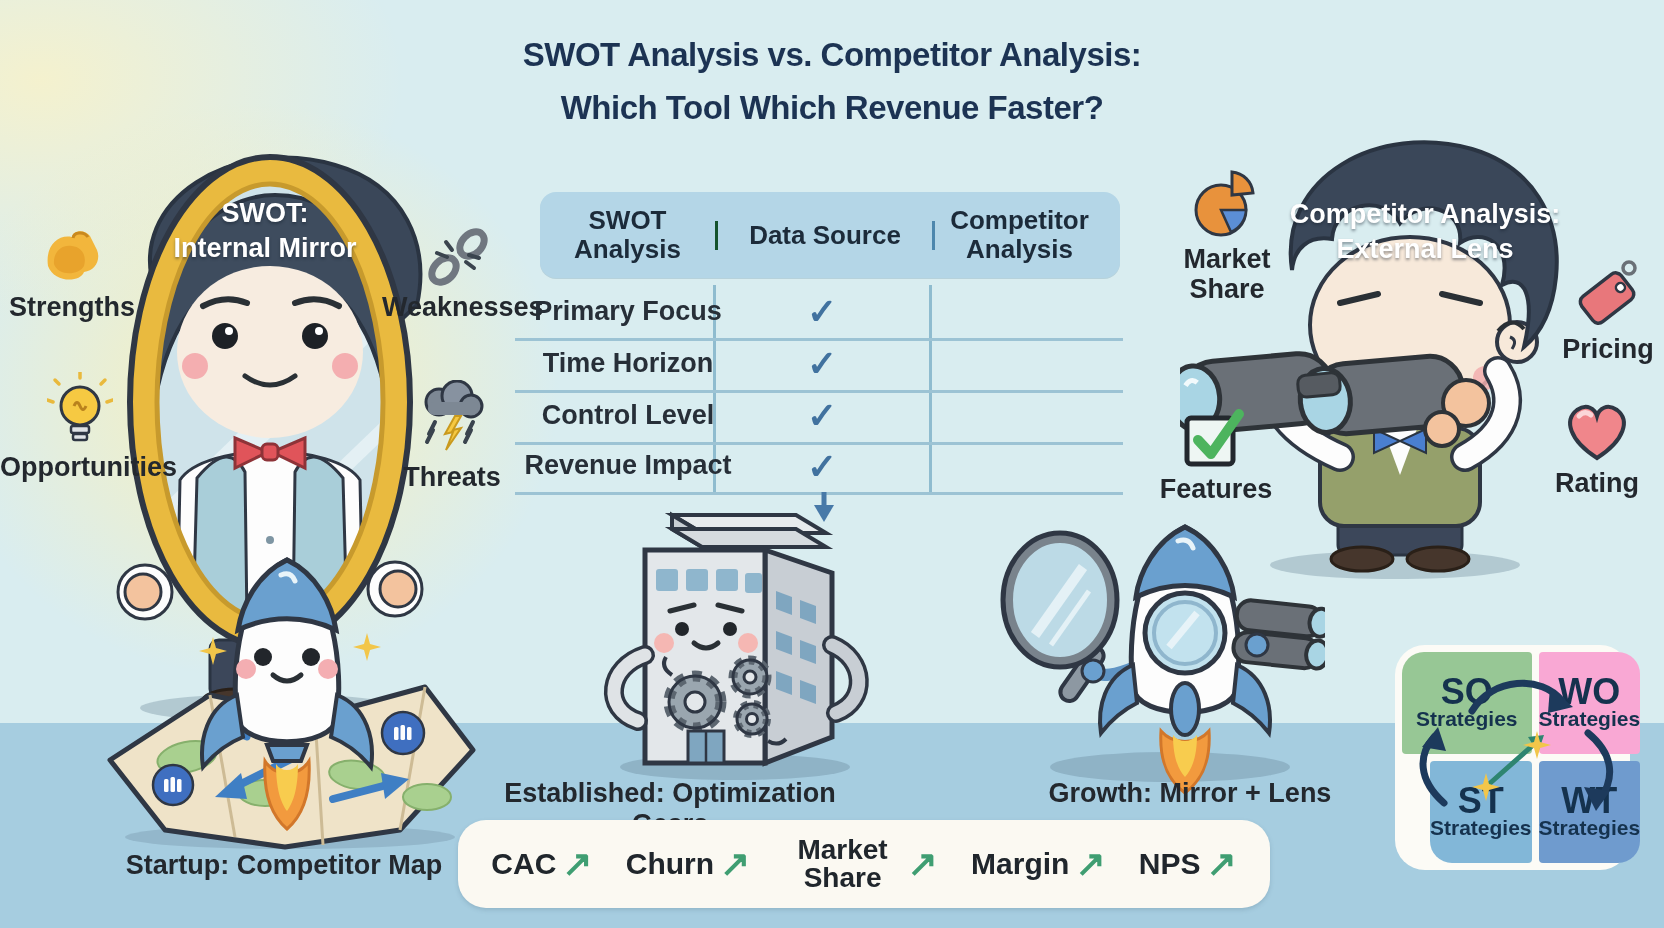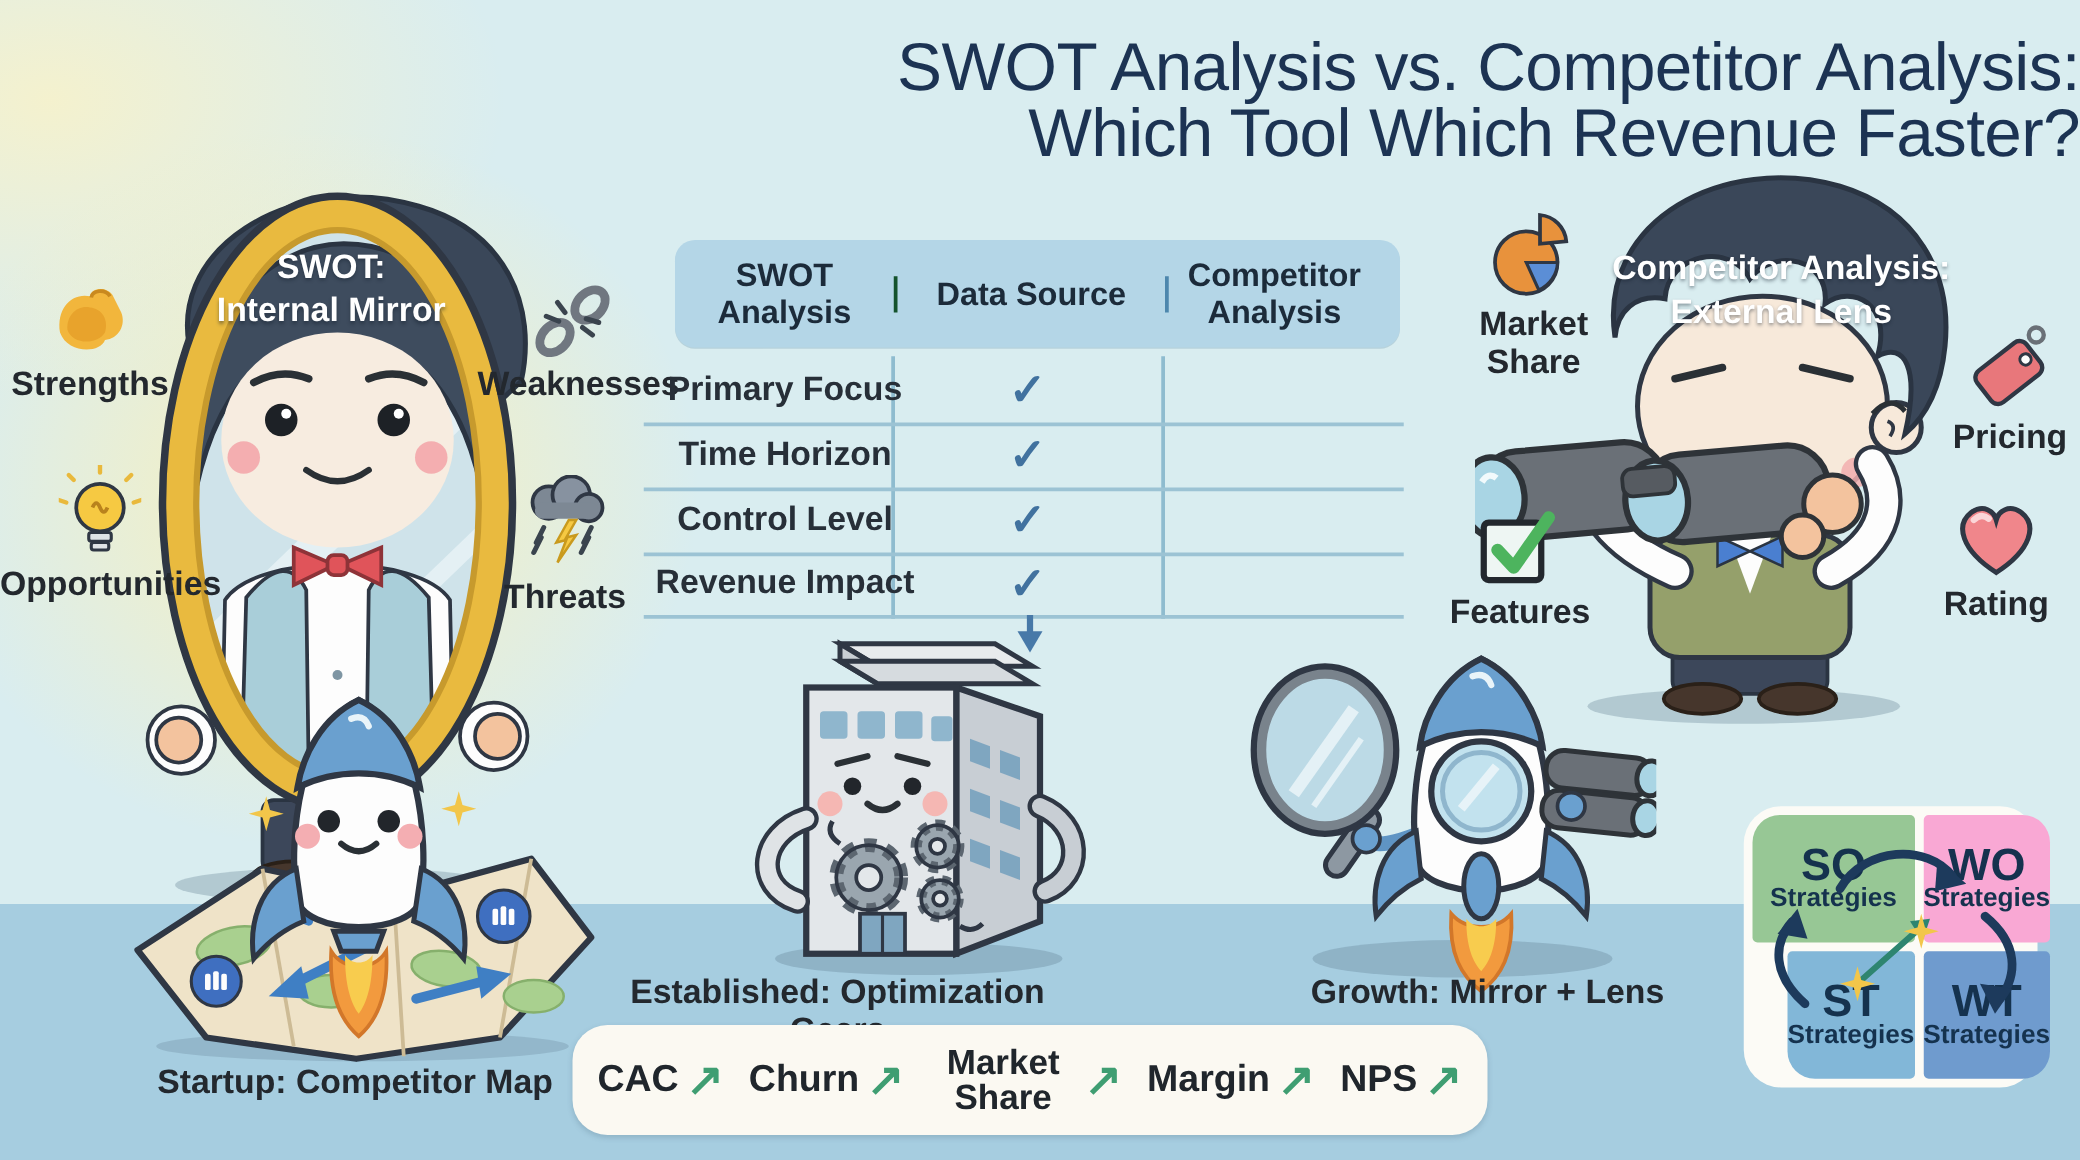--- a/index.html
+++ b/index.html
@@ -5,21 +5,21 @@
   html,body{margin:0;padding:0;background:#e9eef0;}
   .canvas{
     position:relative;width:1664px;height:928px;overflow:hidden;
     font-family:"Liberation Sans",sans-serif;
     background:
       radial-gradient(ellipse 430px 400px at 250px 390px, rgba(250,240,185,.95), rgba(250,240,185,0) 72%),
       radial-gradient(ellipse 520px 340px at 40px 80px, rgba(249,242,200,.85), rgba(249,242,200,0) 70%),
       linear-gradient(to bottom,#d9edf0 0px,#d9edf0 723px,#a6cde0 723px,#a6cde0 100%);
   }
   .abs{position:absolute;}
-  .title{left:0;right:0;top:28px;text-align:right;color:#1c3353;font-weight:normal;font-size:54px;line-height:53px;letter-spacing:-0.5px;}
+  .title{left:0;right:0;top:28px;text-align:center;color:#1c3353;font-weight:bold;font-size:33px;line-height:53px;letter-spacing:-0.5px;}
   .cap-white{color:#ffffff;font-weight:bold;font-size:27px;line-height:35px;text-align:center;text-shadow:0 2px 3px rgba(20,30,45,.45);}
   .icon-item{text-align:center;color:#23282e;font-weight:bold;font-size:27px;line-height:30px;}
   .icon-item svg{display:block;margin:0 auto 4px auto;}
   .scene-label{text-align:center;color:#23282e;font-weight:bold;font-size:27px;}
   
   .tbl-header{left:540px;top:192px;width:580px;height:86px;background:#b4d6e7;border-radius:16px;display:flex;align-items:center;box-shadow:0 1px 0 rgba(120,160,180,.35);}
   .tbl-col{display:flex;align-items:center;justify-content:center;text-align:center;color:#1c2b3a;font-weight:bold;font-size:26px;line-height:29px;}
   .tbl-col.c1{width:175px;}
   .tbl-col.c2{width:214px;border-left:3px solid #14532d;border-right:3px solid #4d87ad;margin:10px 0;}
   .tbl-col.c3{width:169px;}
@@ -31,21 +31,21 @@
   
   .matrix{left:1395px;top:645px;width:235px;height:225px;background:#fcfbf6;border-radius:30px;padding:7px;box-sizing:border-box;display:grid;grid-template-columns:1fr 1fr;grid-template-rows:1fr 1fr;gap:7px;}
   .quad{display:flex;flex-direction:column;align-items:center;justify-content:center;color:#15324e;font-weight:bold;text-align:center;}
   .quad .abbr{font-size:36px;line-height:30px;}
   .quad .word{font-size:21px;line-height:23px;}
   .q-so{background:#97c795;border-radius:22px 4px 4px 4px;}
   .q-wo{background:#f9a8d4;border-radius:4px 22px 4px 4px;}
   .q-st{background:#82b7d8;border-radius:4px 4px 4px 22px;margin-left:28px;}
   .q-wt{background:#6f9bce;border-radius:4px 4px 22px 4px;}
   
-  .metrics{left:458px;top:820px;width:732px;height:88px;background:#fbf9f2;border-radius:28px;display:flex;align-items:center;justify-content:space-evenly;box-shadow:0 2px 4px rgba(80,110,130,.25);}
+  .metrics{left:458px;top:820px;width:812px;height:88px;background:#fbf9f2;border-radius:28px;display:flex;align-items:center;justify-content:space-evenly;box-shadow:0 2px 4px rgba(80,110,130,.25);}
   .metric{display:flex;align-items:center;color:#20262c;font-weight:bold;font-size:30px;gap:6px;}
   .metric .m-label.wrap{width:118px;text-align:center;font-size:28px;line-height:28px;}
   .metric .m-arrow{color:#3f9e72;font-size:36px;font-weight:bold;}
 </style>
 </head>
 <body>
 
 <div class="canvas">
 
   <div class="abs title">

